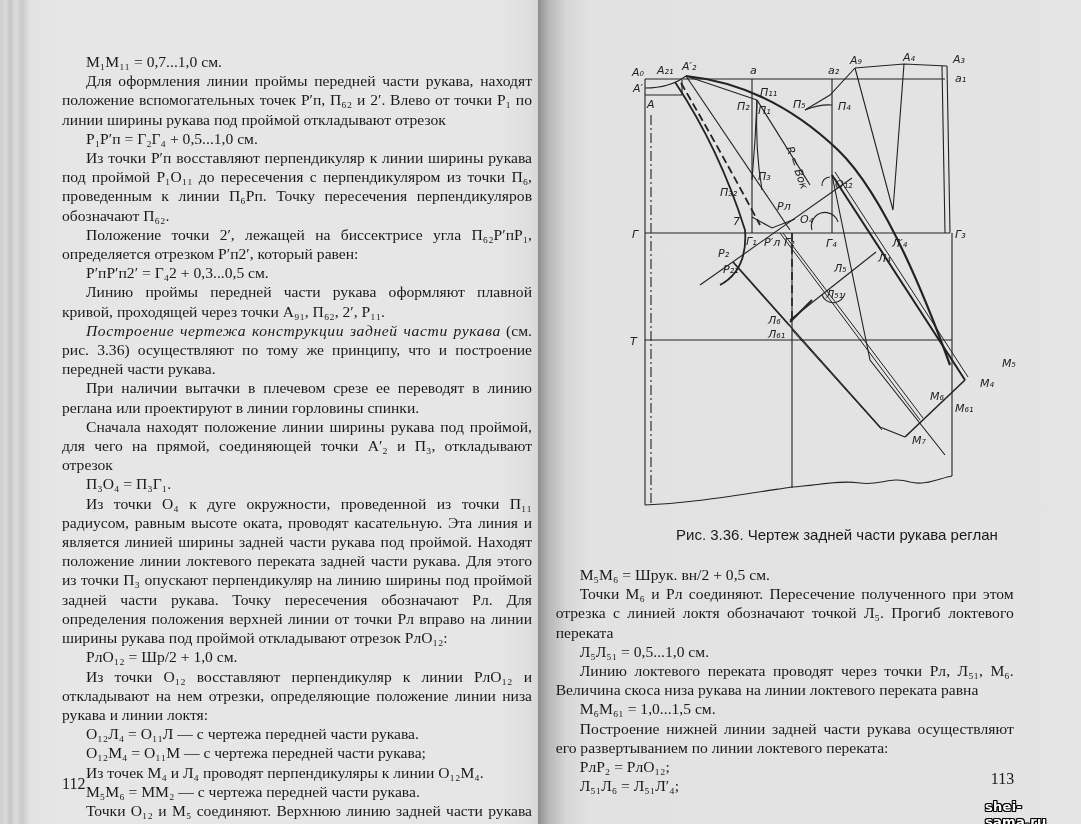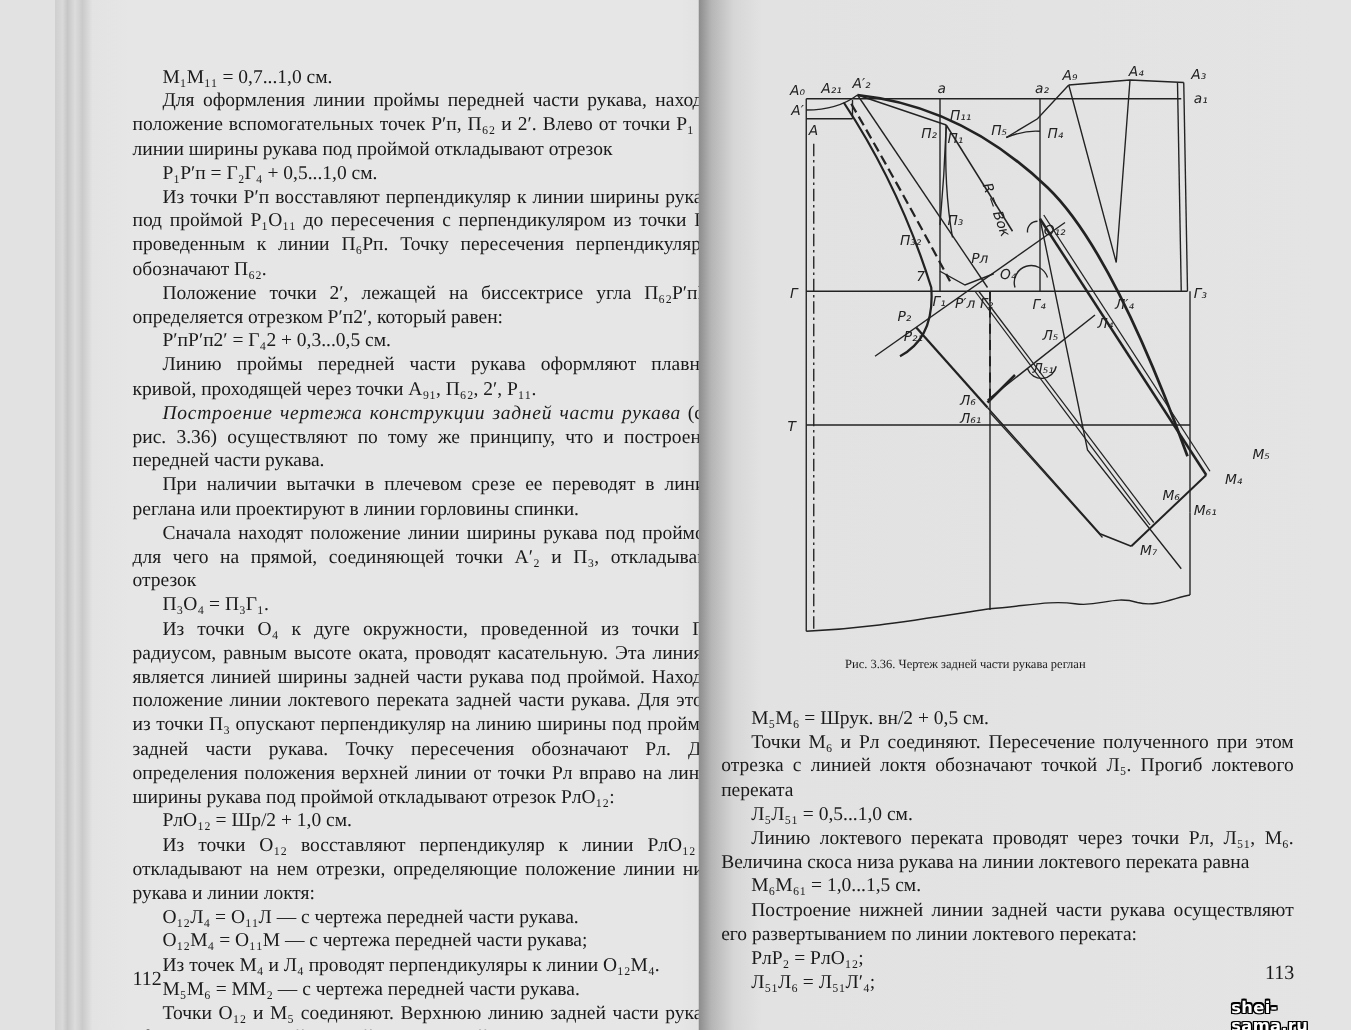--- a/index.html
+++ b/index.html
@@ -7,42 +7,41 @@
     width: 1081px; height: 824px; overflow: hidden; position: relative;
     background: #e2e2e2;
     font-family: "Liberation Serif", "DejaVu Serif", serif;
     color: #1a1a1a;
   }
   .spread { position: absolute; left: 0; top: 0; width: 1081px; height: 824px; display: flex; }
   .page { position: relative; height: 824px; }
   .page-left {
     width: 560px;
     background: linear-gradient(to right, #cfcfcf 0px, #d9d9d9 6px, #c6c6c6 10px, #dcdcdc 16px, #cacaca 22px, #e3e3e3 30px, #e6e6e6 60px, #e6e6e6 500px, #dedede 530px, #c9c9c9 552px, #b9b9b9 560px);
-    margin-left: 44px;
   }
   .page-right {
     width: 521px;
     background: linear-gradient(to right, #8c8c8c 0px, #b5b5b5 10px, #d6d6d6 28px, #e2e2e2 50px, #e4e4e4 100%);
     padding-left: 43px;
   }
   .text-col {
     position: absolute;
     font-size: 15.6px;
     line-height: 19.2px;
     text-align: justify;
   }
   .left-col { left: 62px; top: 52px; width: 470px; }
   .right-col { left: 608px; top: 565px; width: 458px; }
   .text-col p { margin: 0; }
   .ind { text-indent: 24px; }
   .formula { padding-left: 24px; text-align: left; font-style: normal; }
   .italic-spaced { font-style: italic; letter-spacing: 0.6px; }
   .page-num { position: absolute; font-size: 16px; }
   .pn-left { left: 62px; top: 775px; }
-  .caption { position: absolute; left: 676px; top: 526px; font-size: 10px; font-family: Liberation Serif, serif; }
+  .caption { position: absolute; left: 676px; top: 526px; font-size: 15px; font-family: Liberation Sans, sans-serif; }
   .watermark {
     position: absolute; left: 985px; top: 799px;
     font-family: "DejaVu Sans", sans-serif; font-weight: bold; font-size: 13px;
     color: #ffffff; letter-spacing: 0.3px;
     text-shadow: 1px 1px 0 #000, -1px -1px 0 #000, 1px -1px 0 #000, -1px 1px 0 #000, 0 1px 0 #000, 1px 0 0 #000, 0 -1px 0 #000, -1px 0 0 #000;
   }
   svg.diagram { position: absolute; left: 0; top: 0; }
   svg.diagram text { font-family: "DejaVu Sans", "Liberation Sans", sans-serif; font-style: italic; font-size: 11px; fill: #222; }
 </style>
 </head>

